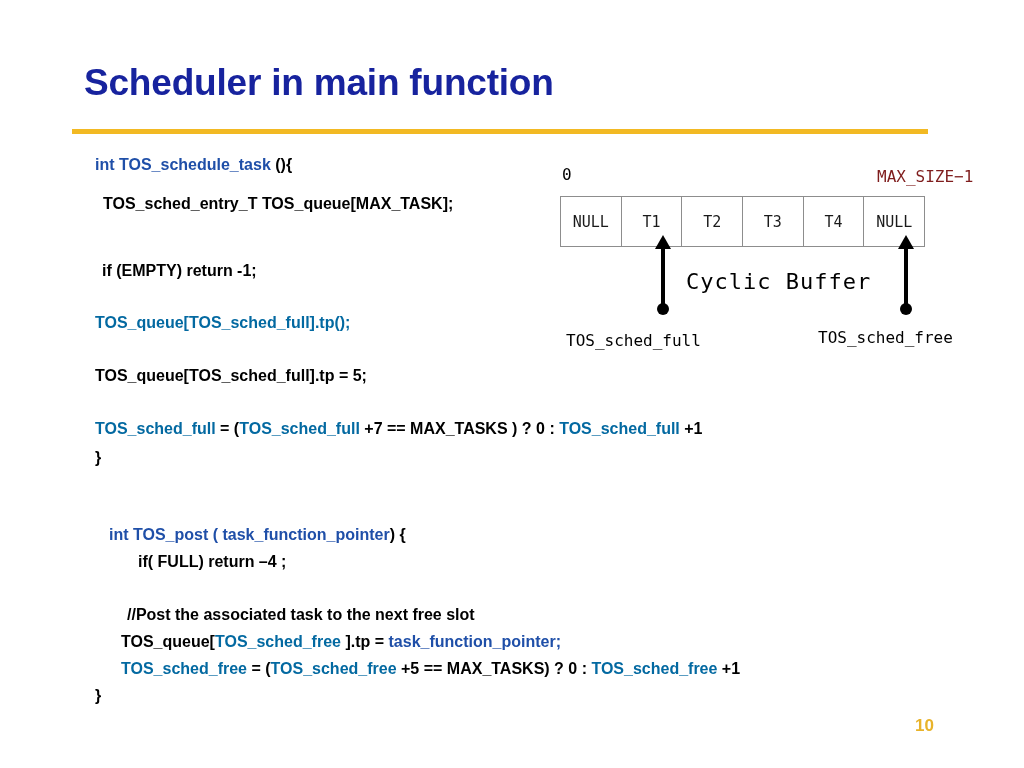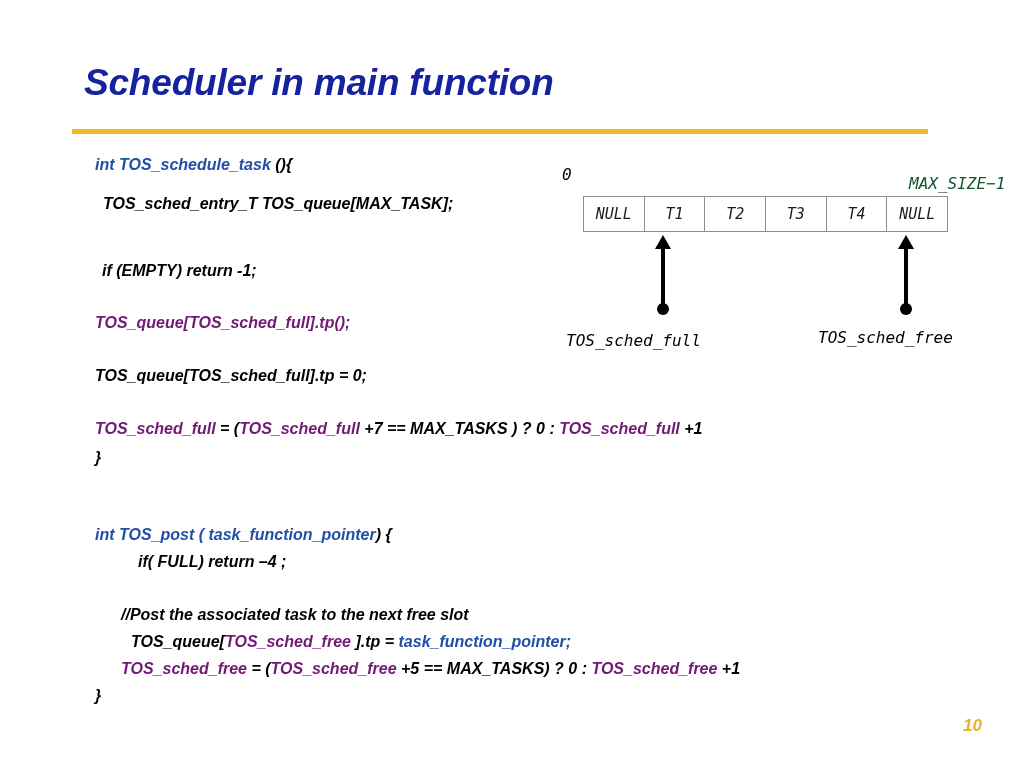--- a/index.html
+++ b/index.html
@@ -15,21 +15,20 @@
     font-family: "Liberation Sans", sans-serif;
     -webkit-font-smoothing: antialiased;
   }
 
   .slide {
     position: absolute;
     left: 0; top: 0;
     width: 1024px;
     height: 768px;
     background: #ffffff;
-    font-style: italic;
   }
 
   
   .slide-title {
     position: absolute;
     left: 84px;
     top: 62px;
     width: 850px;
     font-size: 37px;
     font-weight: bold;
@@ -58,35 +57,35 @@
     color: #000000;
     line-height: 1.0;
   }
   .code-line {
     white-space: nowrap;
     font-weight: bold;
     font-size: 16px;
     color: #000000;
   }
   .blue { color: #1f4fa8; }
-  .red  { color: #701a75; }
+  .red  { color: #0369a1; }
   .blk  { color: #000000; }
 
   .l1  { position: absolute; left: 0;   top: 0;    }
   .l2  { position: absolute; left: 0;   top: 39px; margin-left: 8px; }
   .l3  { position: absolute; left: 0;   top: 106px; margin-left: 7px;}
   .l4  { position: absolute; left: 0;   top: 158px;}
   .l5  { position: absolute; left: 0;   top: 211px;}
   .l6  { position: absolute; left: 0;   top: 264px;}
   .l7  { position: absolute; left: 0;   top: 293px;}
 
-  .p1  { position: absolute; left: 0;   top: 370px;}
+  .p1  { position: absolute; left: 14px;   top: 370px;}
   .p2  { position: absolute; left: 43px;top: 397px;}
-  .p3  { position: absolute; left: 26px;top: 450px;}
-  .p4  { position: absolute; left: 36px;top: 477px;}
+  .p3  { position: absolute; left: 32px;top: 450px;}
+  .p4  { position: absolute; left: 26px;top: 477px;}
   .p5  { position: absolute; left: 26px;top: 504px;}
   .p6  { position: absolute; left: 0;   top: 531px;}
 
   
   .diagram {
     position: absolute;
     left: 555px;
     top: 160px;
     width: 450px;
     height: 200px;
@@ -95,34 +94,33 @@
     position: absolute;
     left: 7px;
     top: 5px;
     font-size: 16px;
     color: #000;
     font-family: "DejaVu Sans Mono", monospace;
   }
   .idx-max {
     position: absolute;
     left: 322px;
-    top: 14px;
-    font-size: 16px;
-    color: #14532d;
-    white-space: nowrap;
-    font-family: "DejaVu Sans Mono", monospace;
-    margin-left: 32px;
+    top: 7px;
+    font-size: 16px;
+    color: #7f1d1d;
+    white-space: nowrap;
+    font-family: "DejaVu Sans Mono", monospace;
   }
 
   .buffer {
     position: absolute;
-    left: 28px;
+    left: 5px;
     top: 36px;
     width: 365px;
-    height: 36px;
+    height: 51px;
     display: flex;
     border: 1px solid #8d8d8d;
     box-sizing: border-box;
     background: #fff;
   }
   .cell {
     flex: 1 1 0;
     border-right: 1px solid #8d8d8d;
     box-sizing: border-box;
     display: flex;
@@ -189,37 +187,36 @@
   .ptr-free { left: 818px; top: 328px; }
 
   
   .page-number {
     position: absolute;
     left: 915px;
     top: 716px;
     font-size: 17px;
     font-weight: bold;
     color: #e8b32a;
-    margin-left: 48px;
   }
 </style>
 </head>
 <body>
 
 <div class="slide">
 
   <div class="slide-title">Scheduler in main function</div>
   <div class="title-rule"></div>
 
   <div class="code-pane">
     <div class="code-line l1"><span class="blue">int TOS_schedule_task </span><span class="blk">(){</span></div>
     <div class="code-line l2"><span class="blk">TOS_sched_entry_T TOS_queue[MAX_TASK];</span></div>
     <div class="code-line l3"><span class="blk">if (EMPTY)  return -1;</span></div>
     <div class="code-line l4"><span class="red">TOS_queue[TOS_sched_full].tp();</span></div>
-    <div class="code-line l5"><span class="blk">TOS_queue[TOS_sched_full].tp = 0;</span></div>
+    <div class="code-line l5"><span class="blk">TOS_queue[TOS_sched_full].tp = 5;</span></div>
     <div class="code-line l6"><span class="red">TOS_sched_full </span><span class="blk">= (</span><span class="red">TOS_sched_full </span><span class="blk">+7 == MAX_TASKS  ) ? 0 : </span><span class="red">TOS_sched_full </span><span class="blk">+1</span></div>
     <div class="code-line l7"><span class="blk">}</span></div>
 
     <div class="code-line p1"><span class="blue">int TOS_post ( task_function_pointer</span><span class="blk">) {</span></div>
     <div class="code-line p2"><span class="blk">if( FULL) return –4 ;</span></div>
     <div class="code-line p3"><span class="blk">//Post the associated task to the next free slot</span></div>
     <div class="code-line p4"><span class="blk">TOS_queue[</span><span class="red">TOS_sched_free </span><span class="blk">].tp = </span><span class="blue">task_function_pointer;</span></div>
     <div class="code-line p5"><span class="red">TOS_sched_free </span><span class="blk">= (</span><span class="red">TOS_sched_free </span><span class="blk">+5 == MAX_TASKS) ? 0 : </span><span class="red">TOS_sched_free </span><span class="blk">+1</span></div>
     <div class="code-line p6"><span class="blk">}</span></div>
   </div>
@@ -243,18 +240,19 @@
     <div class="shaft"></div>
     <div class="dot"></div>
   </div>
 
   <div class="arrow arrow-free">
     <div class="head"></div>
     <div class="shaft"></div>
     <div class="dot"></div>
   </div>
 
+  <div class="cyclic-label">Cyclic Buffer</div>
   <div class="ptr-label ptr-full">TOS_sched_full</div>
   <div class="ptr-label ptr-free">TOS_sched_free</div>
 
   <div class="page-number">10</div>
 
 </div>
 
 </body></html>

